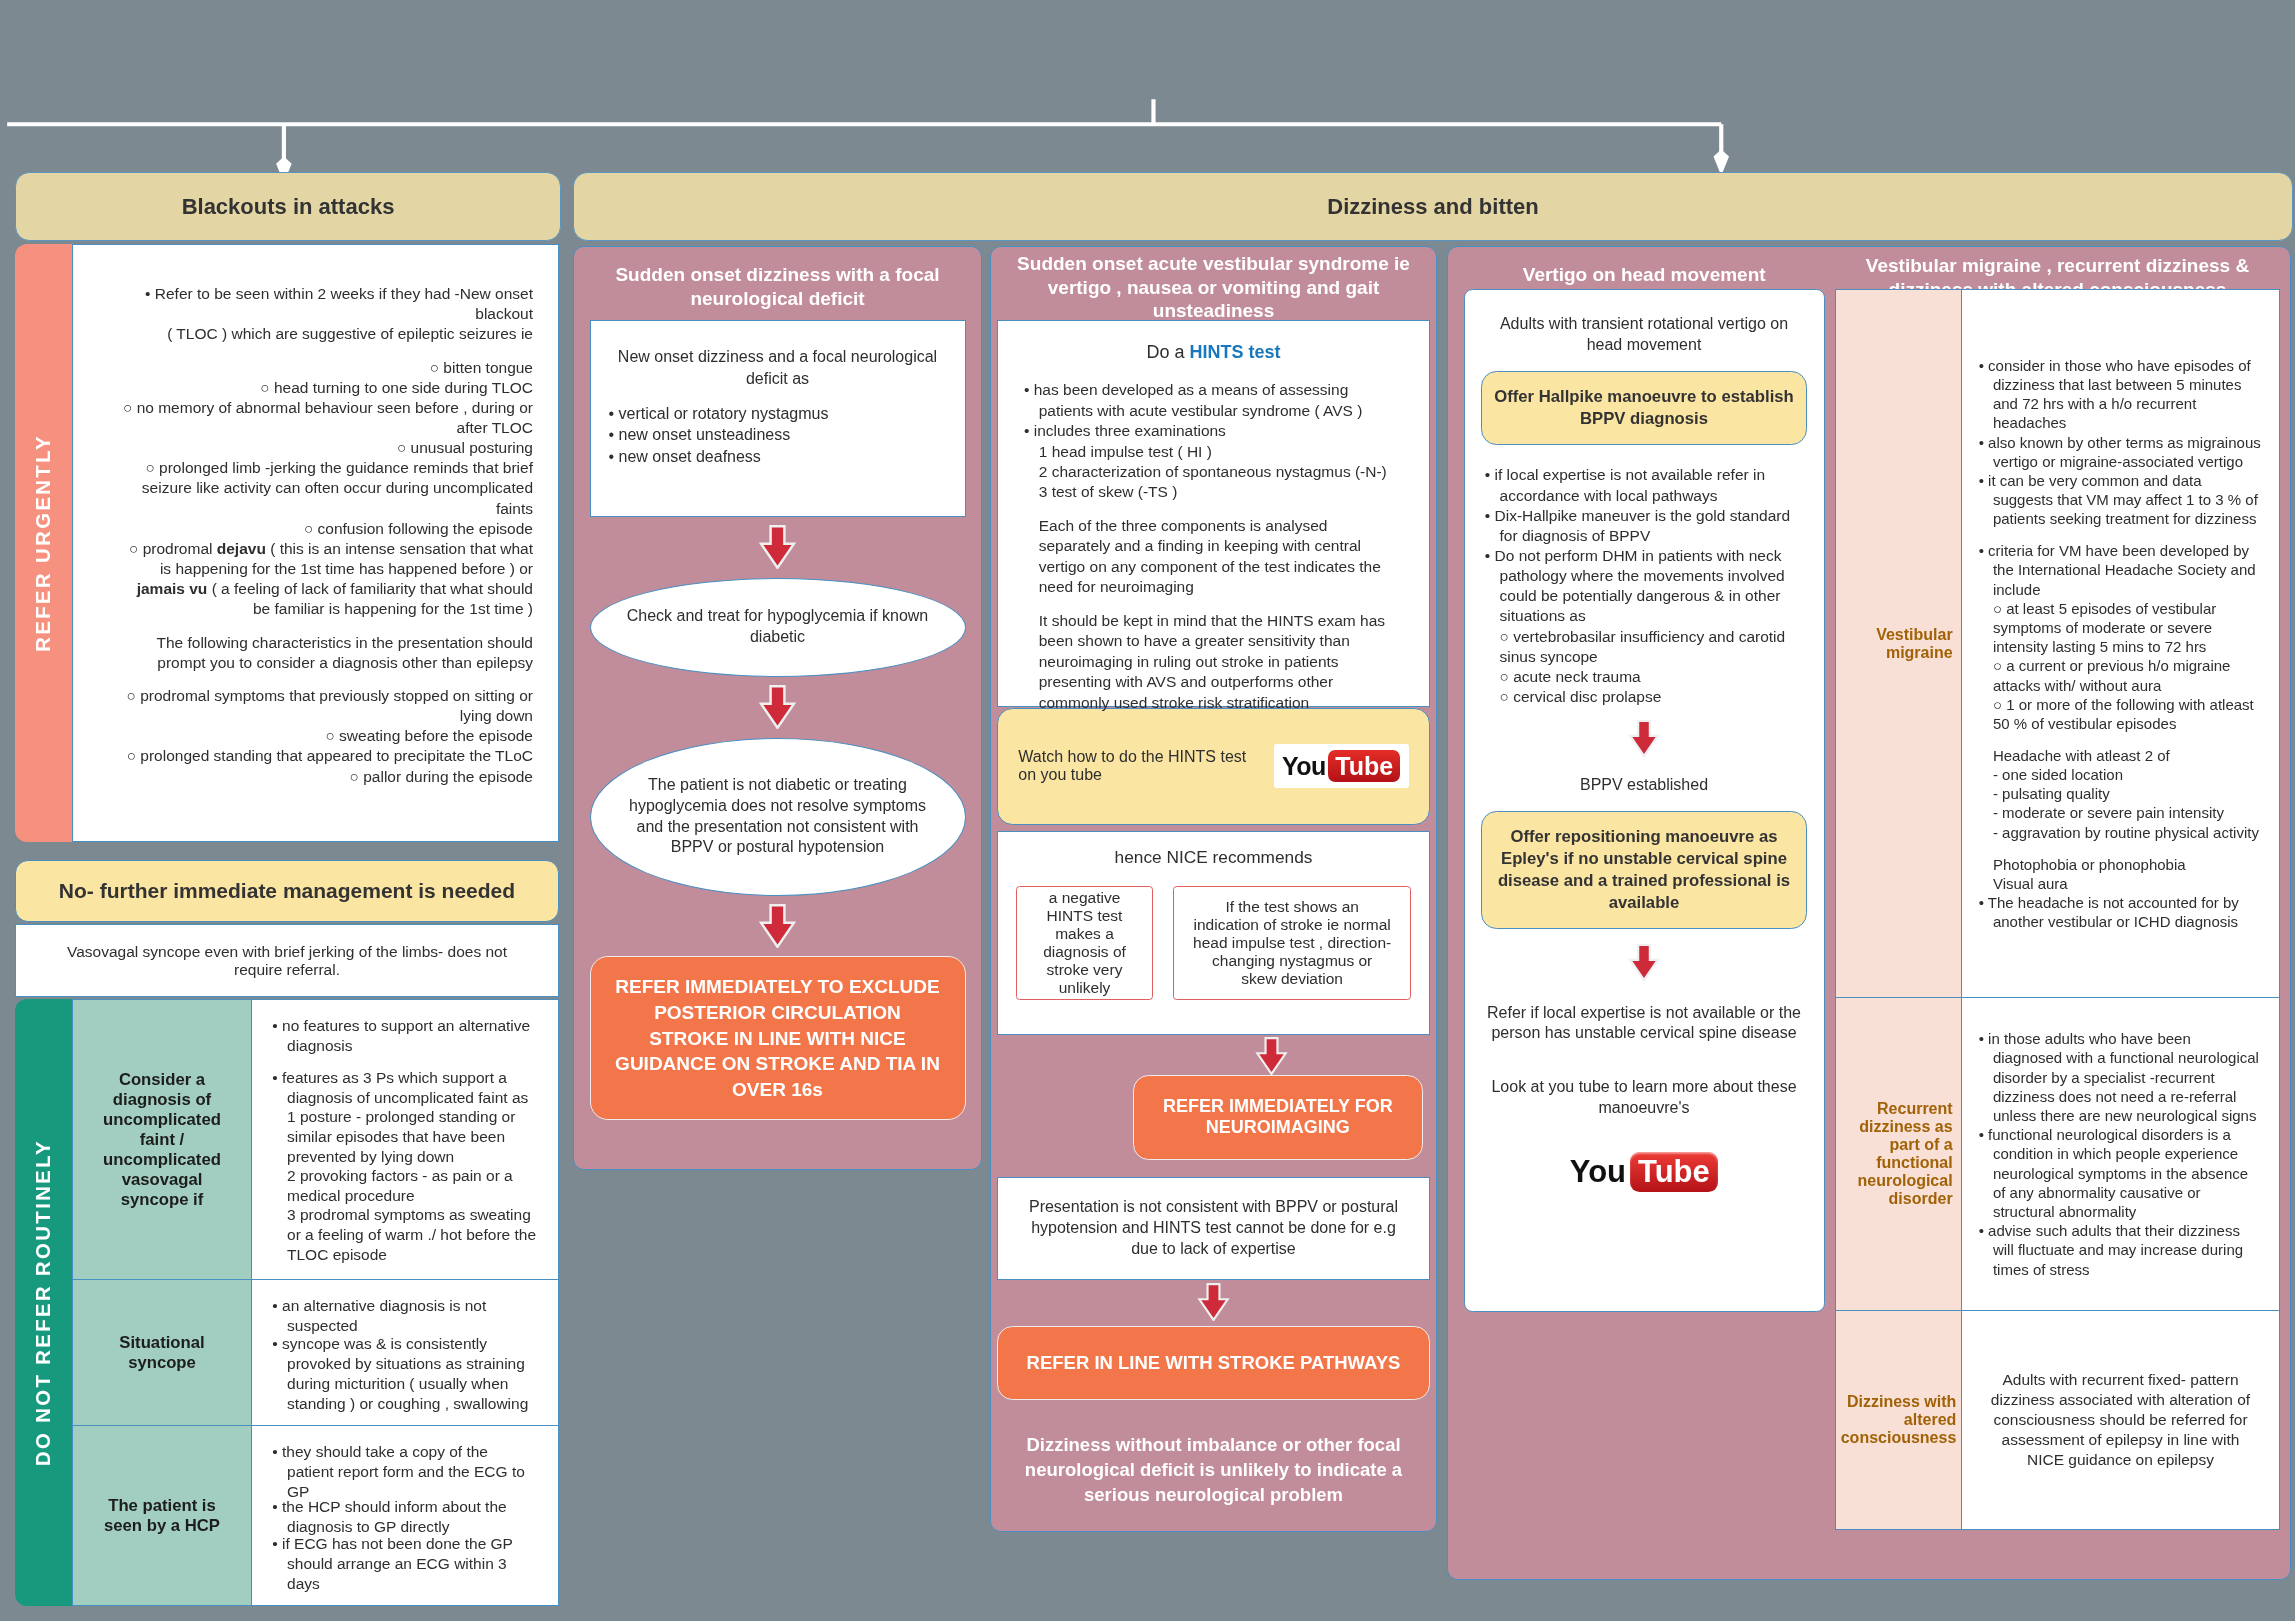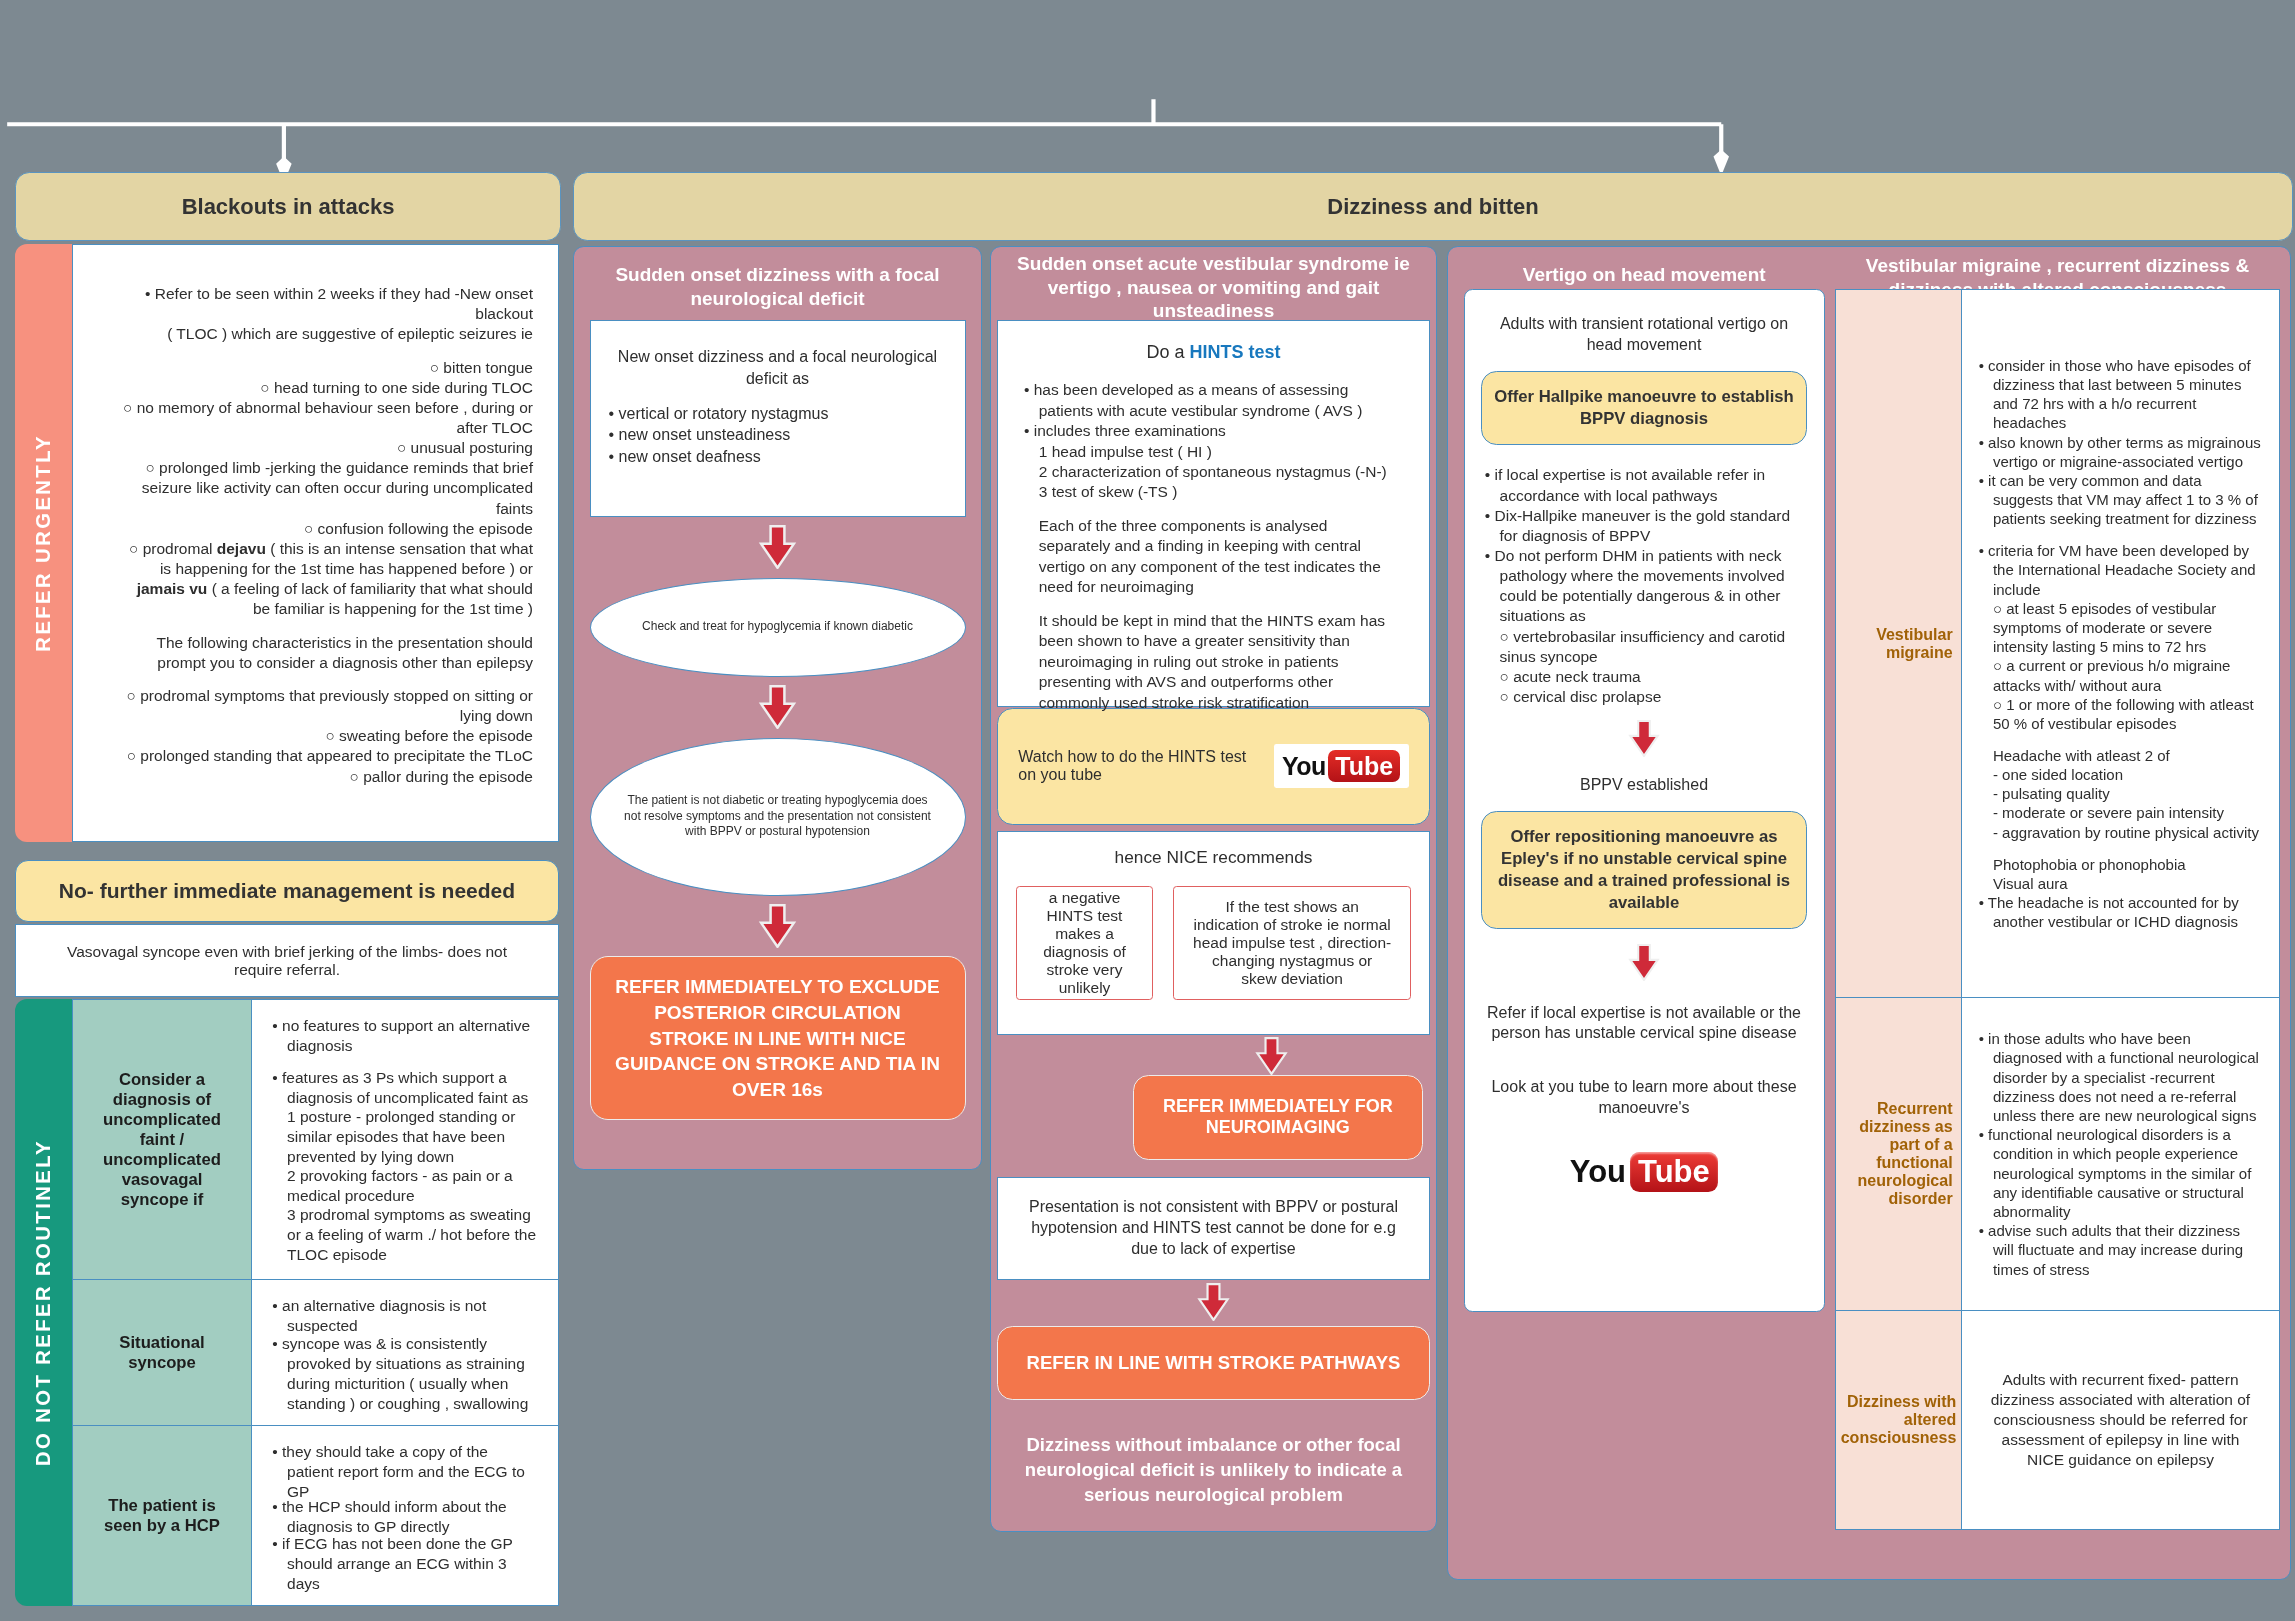--- a/index.html
+++ b/index.html
@@ -63,21 +63,21 @@
   .panel{position:absolute;background:#c28d9b;border:1.2px solid #4a8fc2;border-radius:10.8px;
          box-sizing:border-box;}
   #col1{left:573px;top:246px;width:409px;height:924px;padding:12px 15.5px;}
   #col2{left:990px;top:246px;width:447px;height:1286px;padding:12px 6px;}
   #col34{left:1447px;top:246px;width:844px;height:1334px;}
 
   
   #c1head{height:55px;display:flex;align-items:center;justify-content:center;}
   #c1box{margin-top:6px;height:197px;padding:25px 18px;font-size:16px;line-height:1.35;}
   .oval{background:#fff;border:1.2px solid #4a8fc2;border-radius:50%;display:flex;align-items:center;
-        justify-content:center;text-align:center;font-size:12px;line-height:1.3;
+        justify-content:center;text-align:center;font-size:16px;line-height:1.3;
         padding:14.3px 33px;box-sizing:border-box;}
   #c1oval1{height:99px;}
   #c1oval2{height:158px;}
   #c1orange{height:164px;margin-top:7.2px;font-size:19px;padding:12px 24px;line-height:1.35;}
 
   
   #c2head{height:57px;display:flex;align-items:center;justify-content:center;padding:0 12px;}
   #c2box1{margin-top:3.6px;height:387px;padding:20.3px 26px;font-size:15.5px;line-height:1.32;}
   .hints-title{text-align:center;font-size:18px;margin-bottom:15.5px;}
   .hints-title strong{color:#1878be;}
@@ -356,21 +356,21 @@
             <div class="ln gap"><span></span></div>
             <div class="ln i"><span>Photophobia or phonophobia</span></div>
             <div class="ln i"><span>Visual aura</span></div>
             <div class="ln b"><span>• The headache is not accounted for by another vestibular or ICHD diagnosis</span></div>
           </div>
       </div>
       <div class="c4row" style="height:312px;">
         <div class="c4lab">Recurrent dizziness as part of a functional neurological disorder</div>
         <div class="c4cell">
             <div class="ln b"><span>• in those adults who have been diagnosed with a functional neurological disorder by a specialist -recurrent dizziness does not need a re-referral unless there are new neurological signs</span></div>
-            <div class="ln b"><span>• functional neurological disorders is a condition in which people experience neurological symptoms in the similar of any identifiable causative or structural abnormality</span></div>
+            <div class="ln b"><span>• functional neurological disorders is a condition in which people experience neurological symptoms in the absence of any abnormality causative or structural abnormality</span></div>
             <div class="ln b"><span>• advise such adults that their dizziness will fluctuate and may increase during times of stress</span></div>
           </div>
       </div>
       <div class="c4row">
         <div class="c4lab">Dizziness with altered consciousness</div>
         <div class="c4cell" id="c4r3cell">
           <span>Adults with recurrent fixed- pattern dizziness associated with alteration of consciousness should be referred for assessment of epilepsy in line with NICE guidance on epilepsy</span>
         </div>
       </div>
     </div>

